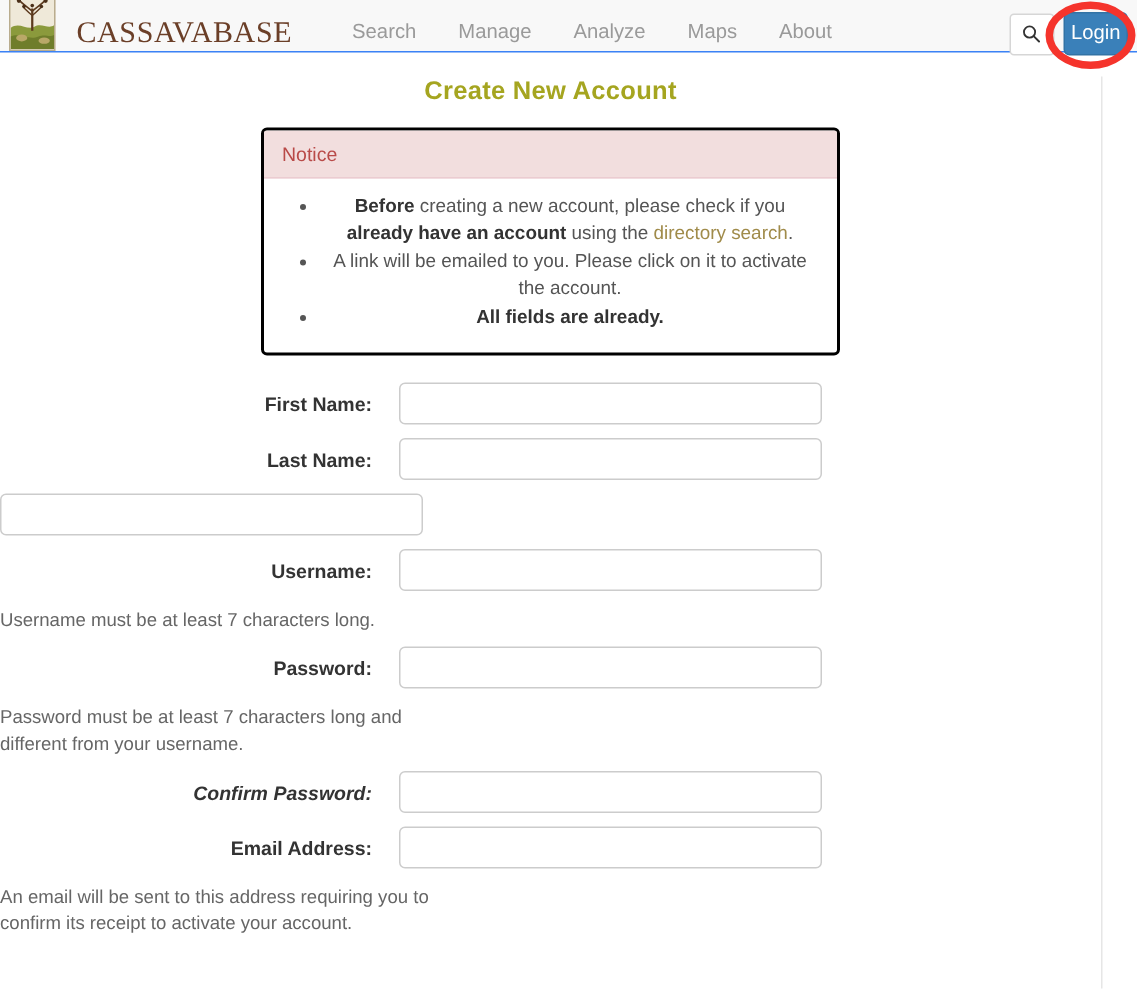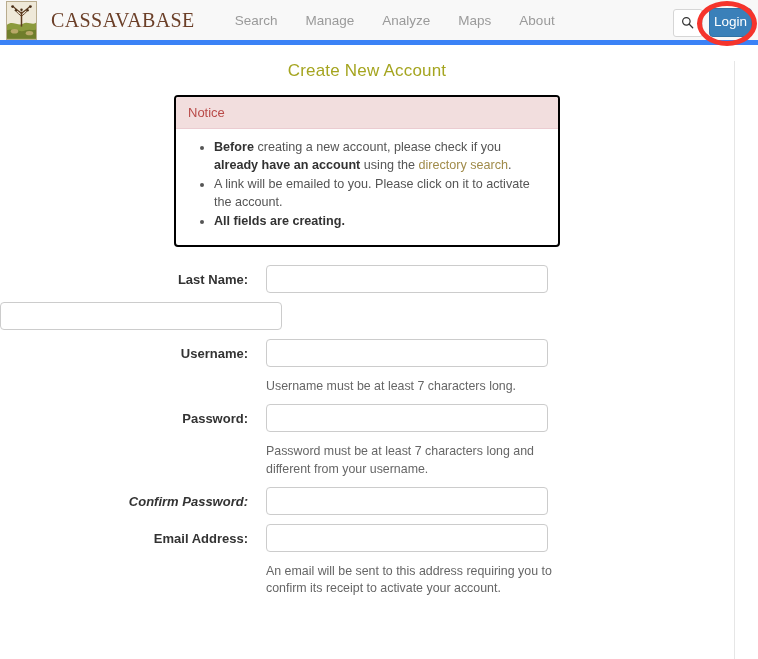--- a/index.html
+++ b/index.html
@@ -7,25 +7,25 @@
     margin: 0; padding: 0;
     width: 758px; height: 659px;
     background: #ffffff;
     font-family: "Liberation Sans", sans-serif;
     overflow: hidden;
   }
 
   
   .navbar {
     position: relative;
-    height: 45px;
+    height: 35px;
     background: #f8f8f8;
-    border-bottom: 5px solid #3b82f6;
-    display: flex;
-    align-items: center;
+    border-bottom: 1px solid #3b82f6;
+    display: flex;
+    align-items: flex-end;
   }
   .brand-logo {
     width: 31px; height: 39px;
     margin-left: 6px;
     border: 1px solid #b9ac8e;
     background: #efe9d9;
     position: relative;
     overflow: hidden;
     flex: none;
   }
@@ -101,42 +101,42 @@
     width: 735px;
     border-right: 1px solid #e6e6e6;
     min-height: 614px;
     background: #fff;
   }
 
   .page-title {
     text-align: center;
     color: #a5a520;
     font-size: 17px;
-    font-weight: normal;
+    font-weight: bold;
     margin: 16px 0 0 0;
     letter-spacing: .2px;
   }
 
   
   .notice-panel {
     width: 386px;
     margin: 14px auto 0 auto;
     border: 2px solid #000000;
     border-radius: 4px;
     background: #ffffff;
     overflow: hidden;
   }
   .notice-heading {
     background: #f2dede;
     color: #b94a48;
     font-size: 13px;
     padding: 8px 12px;
     border-bottom: 1px solid #ebccd1;
   }
-  .notice-body { padding: 10px 12px 14px 12px; }
+  .notice-body { padding: 10px 12px 14px 12px; text-align: center; }
   .notice-body ul {
     margin: 0;
     padding-left: 26px;
     color: #555;
     font-size: 12.6px;
     line-height: 1.42;
   }
   .notice-body li { margin-bottom: 1px; }
   .notice-body b { color: #333; }
   .inline-link { color: #a08b4a; text-decoration: none; cursor: pointer; }
@@ -166,20 +166,21 @@
     background: #fff;
     font-size: 13px;
     padding: 4px 8px;
     color: #555;
     font-family: "Liberation Sans", sans-serif;
     outline: none;
   }
   .help-row {
     display: flex;
     margin-bottom: 9px;
+    flex-direction: column;
   }
   .help-spacer { width: 266px; padding-right: 18px; }
   .help-text {
     width: 290px;
     font-size: 12.4px;
     color: #666;
     line-height: 1.38;
     padding-top: 2px;
   }
 </style>
@@ -239,28 +240,32 @@
     <div class="notice-heading">Notice</div>
     <div class="notice-body">
       <ul>
         <li>
           <b>Before</b><span> creating a new account, please check if you </span><b>already have an account</b><span> using the </span><a class="inline-link">directory search</a><span>.</span>
         </li>
         <li>
           <span>A link will be emailed to you. Please click on it to activate the account.</span>
         </li>
         <li>
-          <b>All fields are creating.</b>
+          <b>All fields are already.</b>
         </li>
       </ul>
     </div>
   </div>
 
   <div class="form">
 
+    <div class="form-row">
+      <div class="form-label">First Name:</div>
+      <input class="form-control" type="text" value="" style="">
+    </div>
 
     <div class="form-row">
       <div class="form-label">Last Name:</div>
       <input class="form-control" type="text" value="" style="">
     </div>
 
     <div class="form-row">
       <input class="form-control" type="text" value="" style="">
     </div>
 

